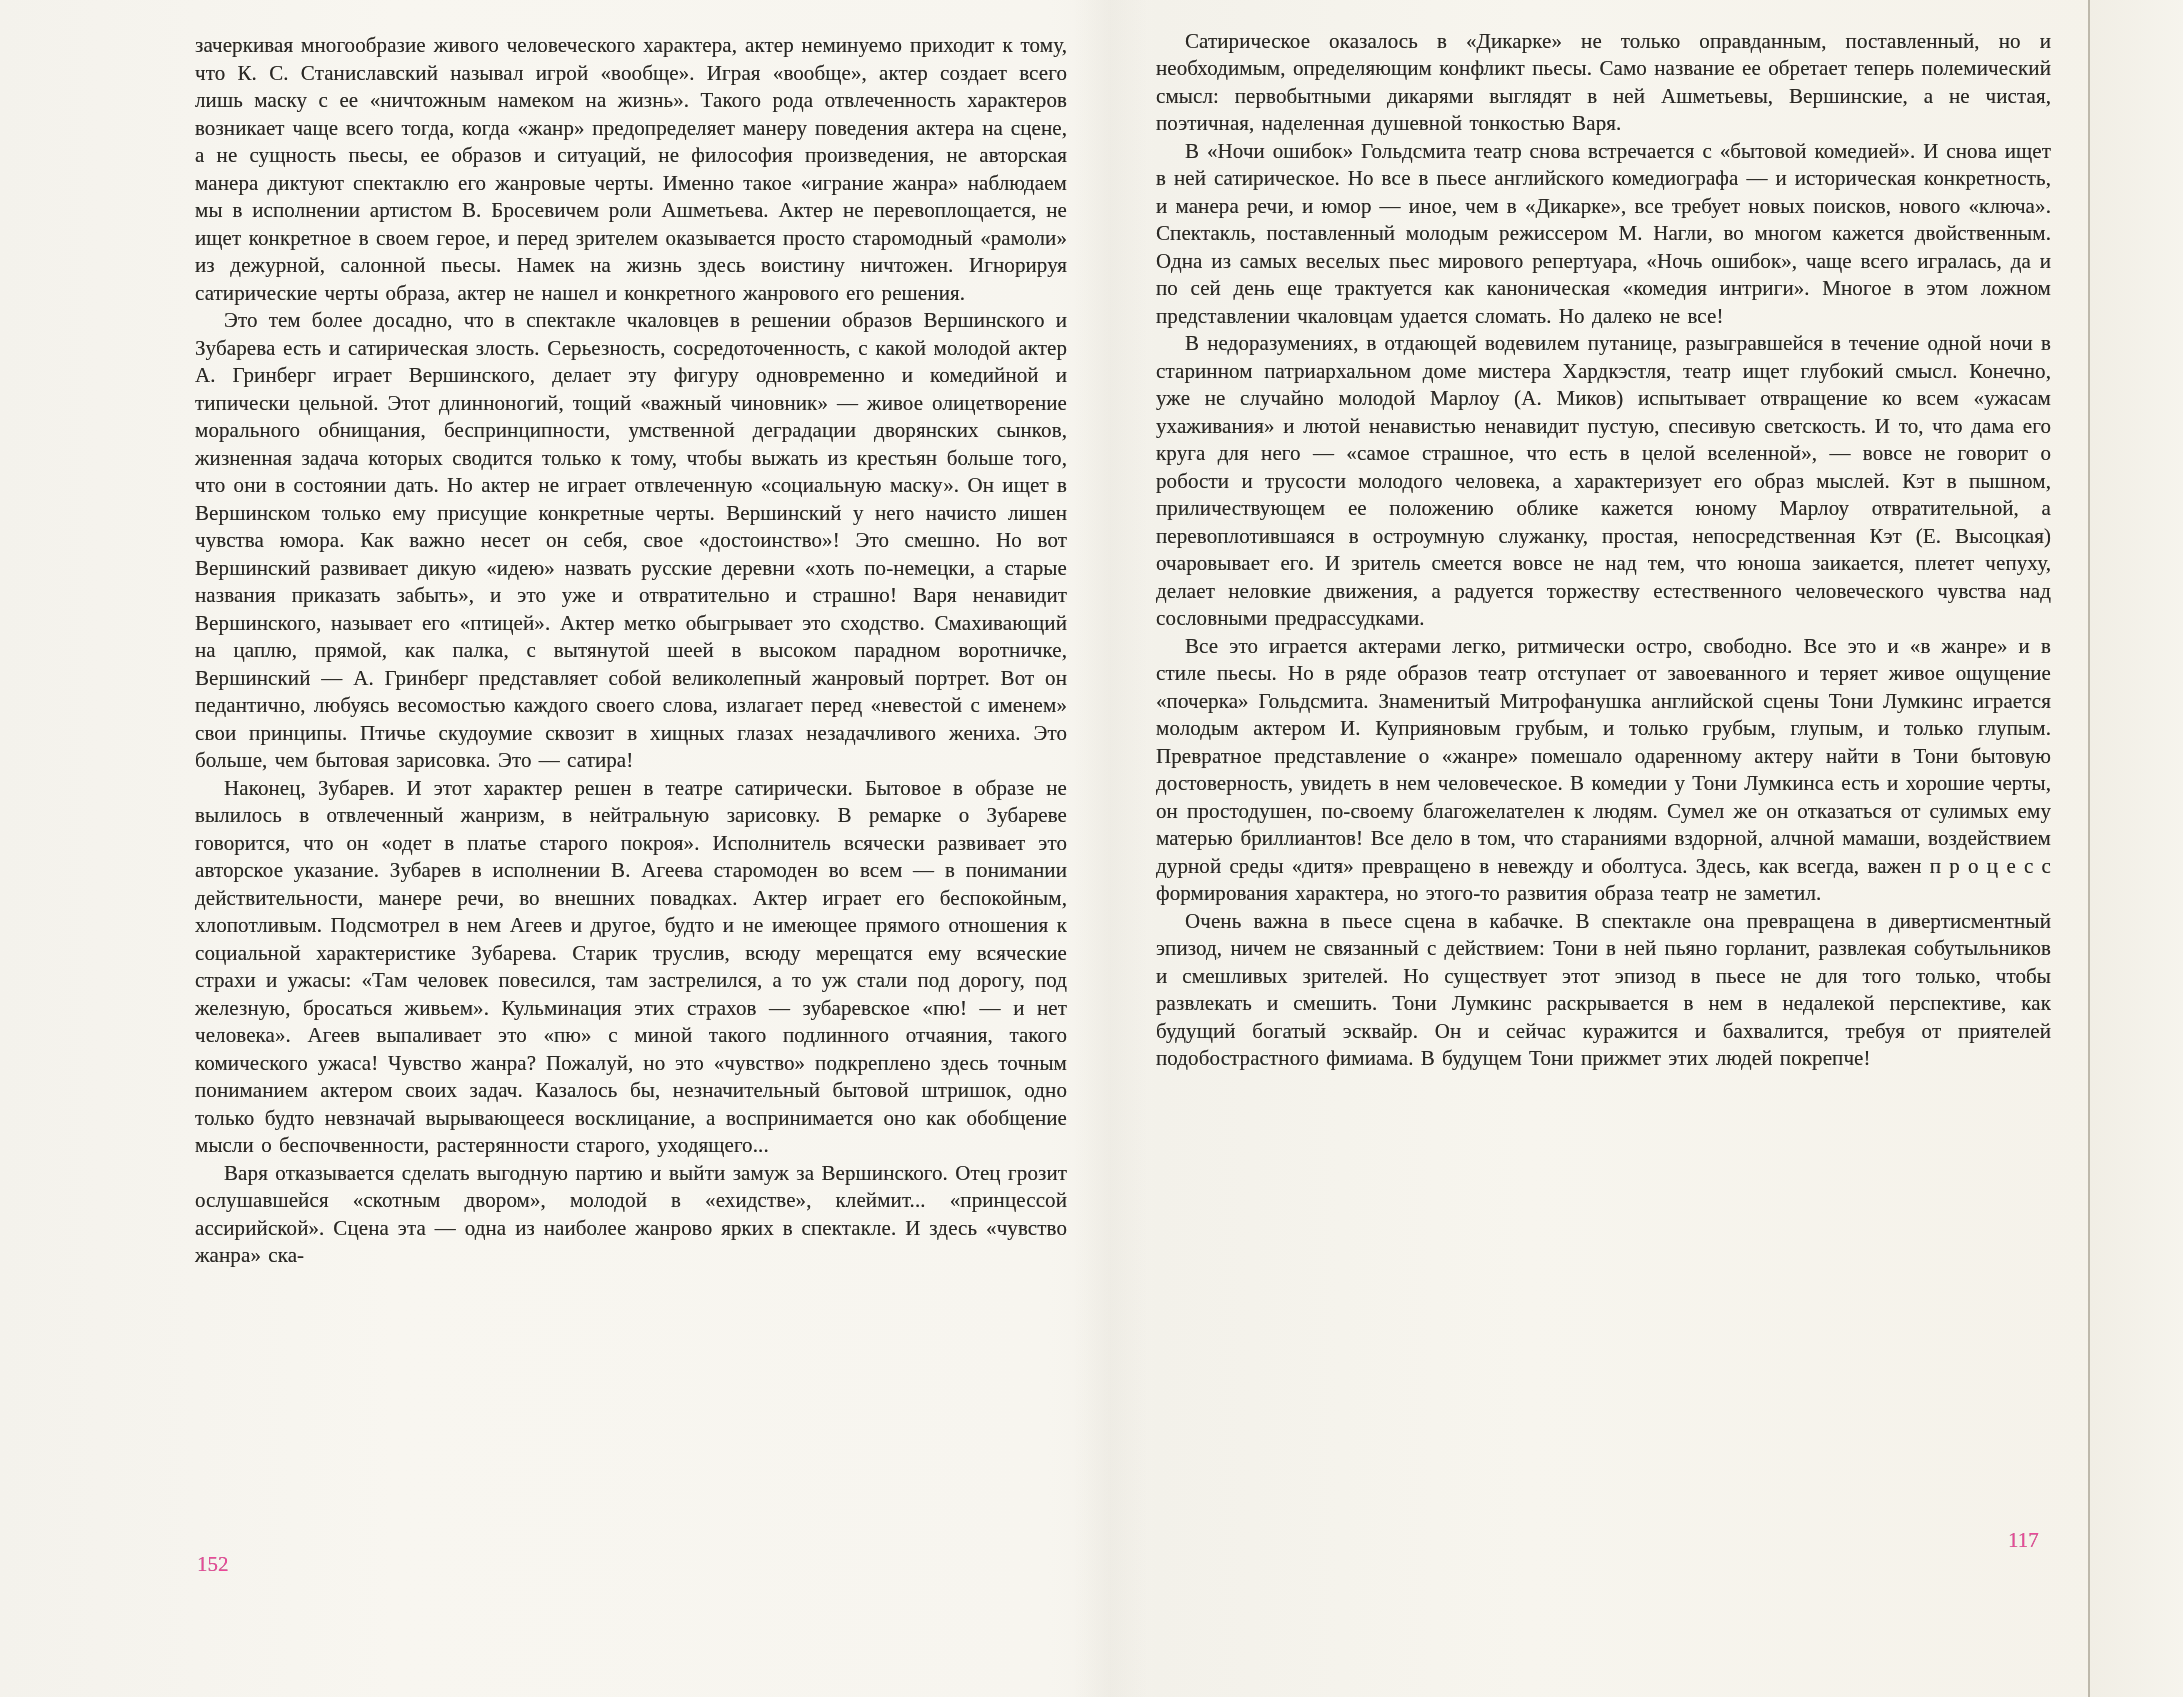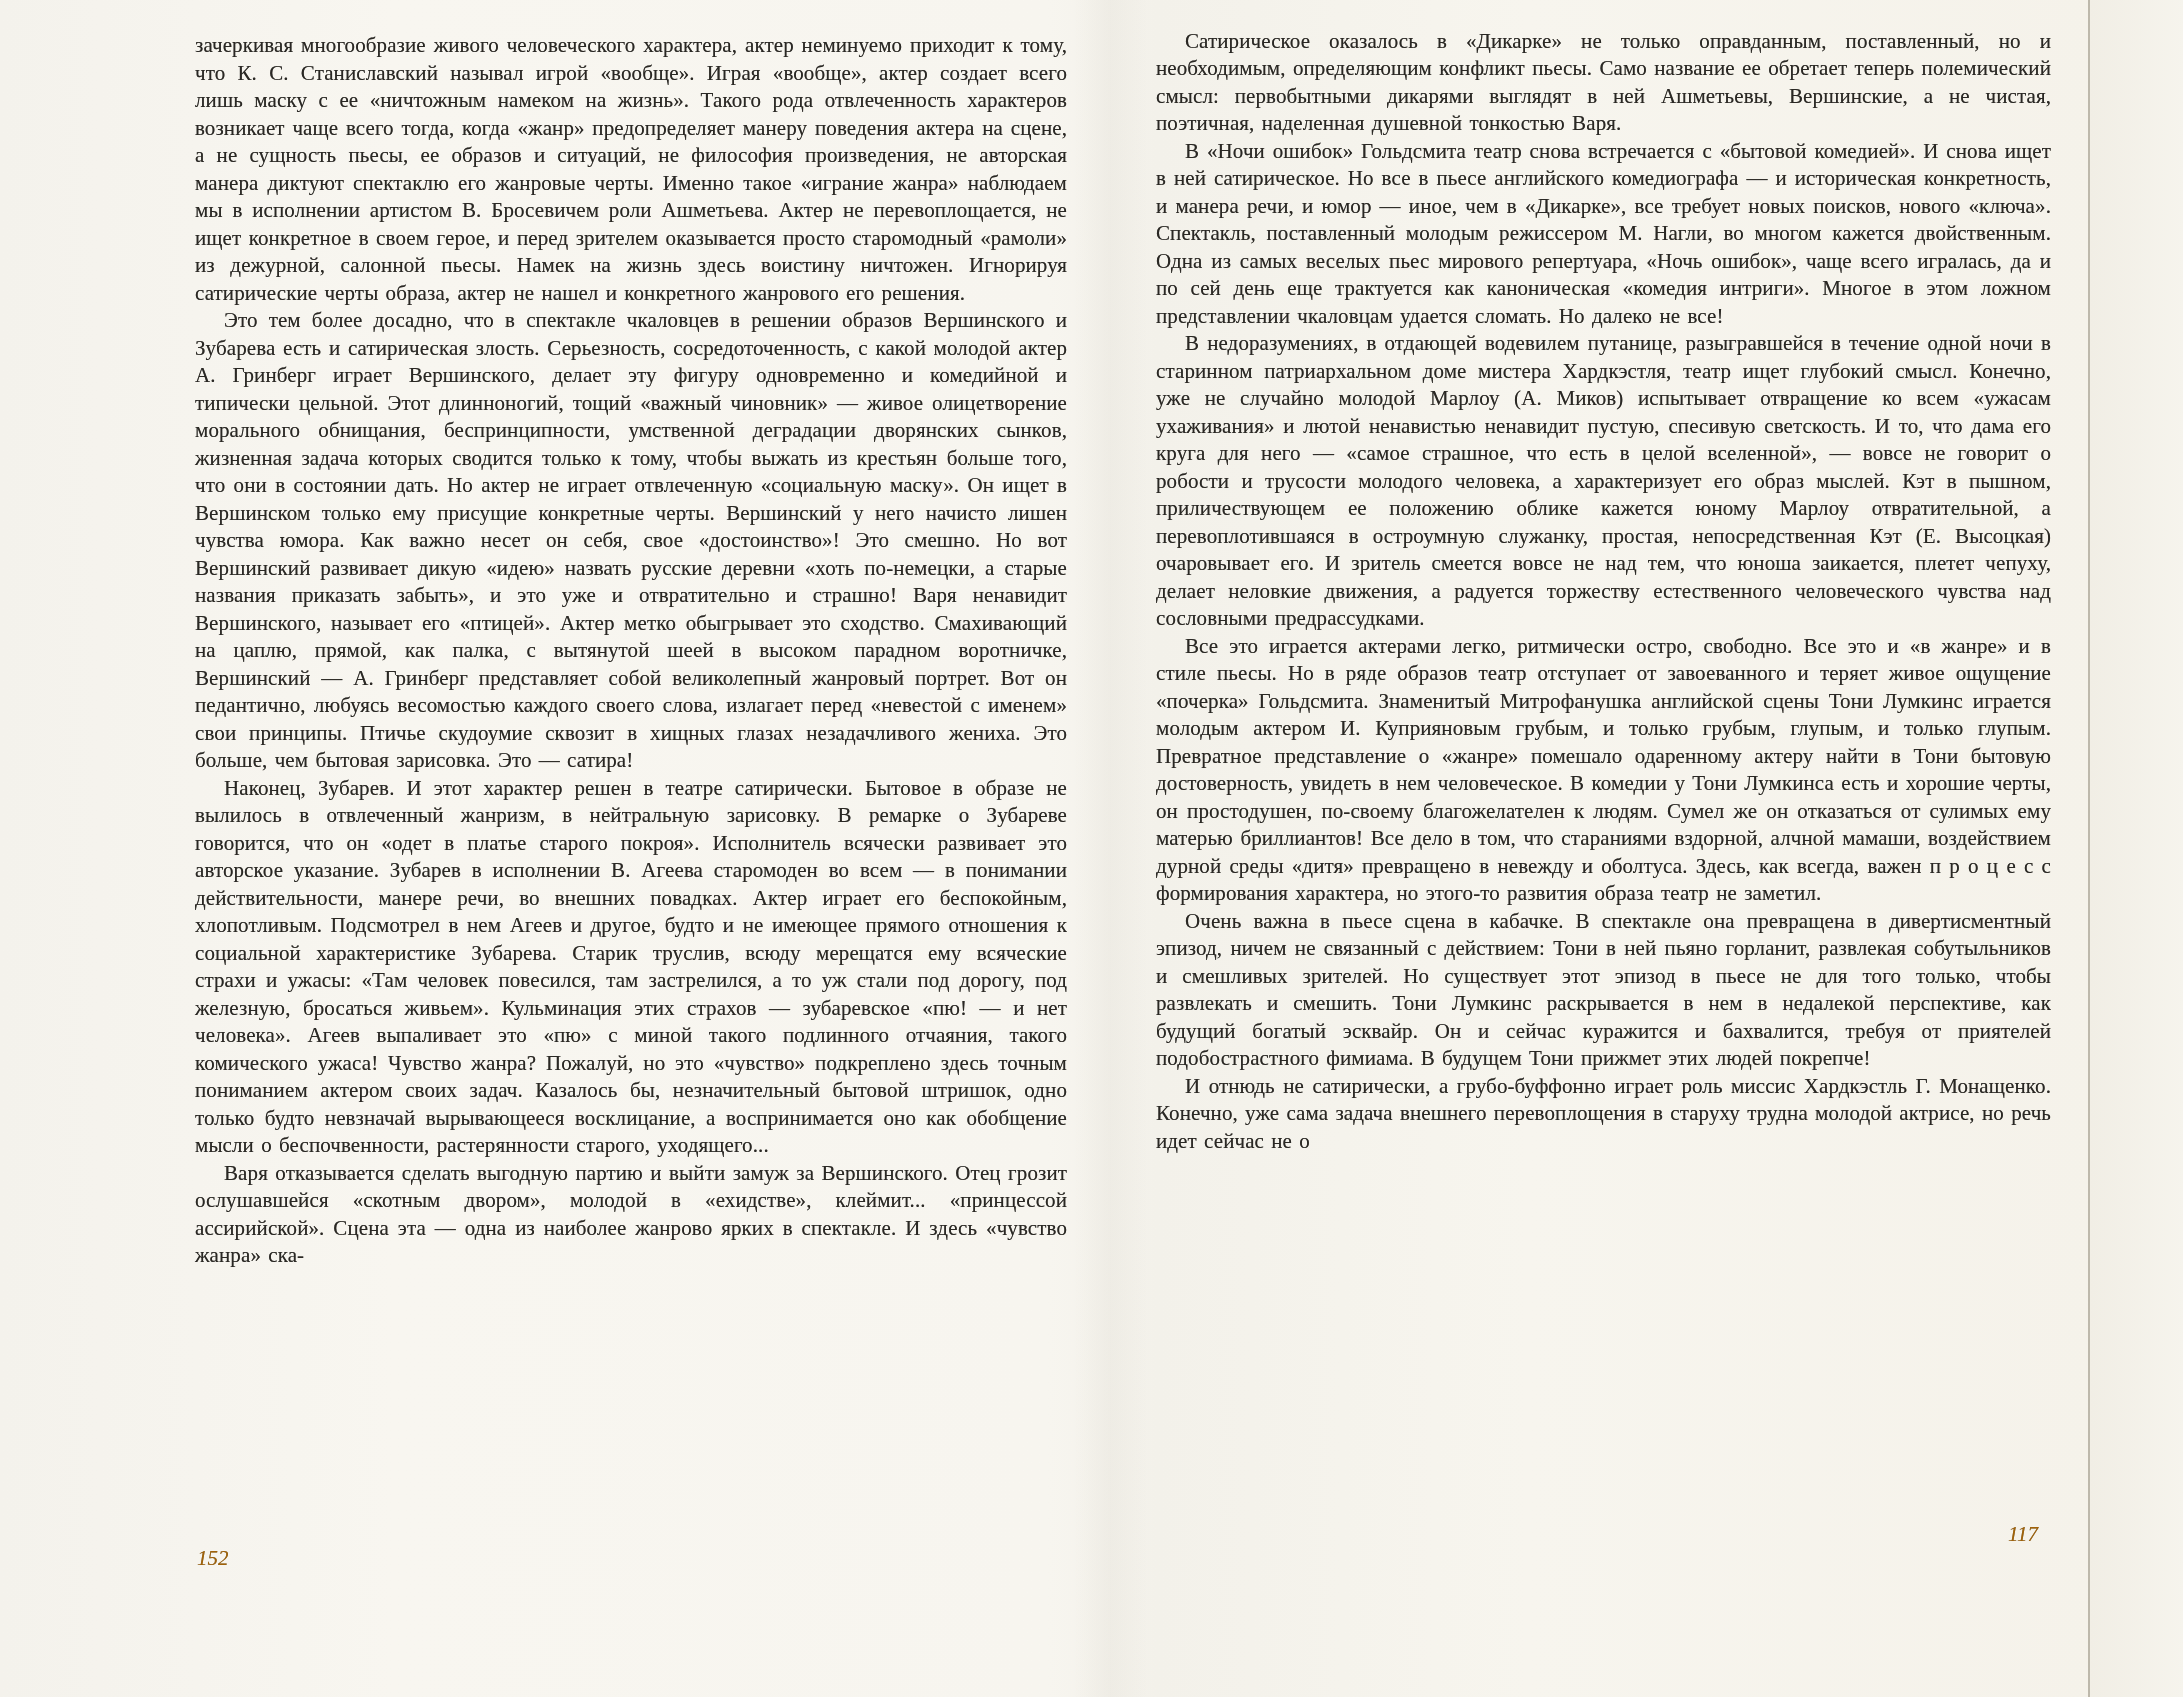--- a/index.html
+++ b/index.html
@@ -37,23 +37,23 @@
     width: 872px;
   }
   #right-text {
     left: 1156px;
     top: 27.5px;
     width: 895px;
   }
   .page-number {
     position: absolute;
     font-size: 21px;
-    font-style: italic;
-    color: #a16207;
+    color: #ec4899;
     text-shadow: 0 0 0.3px rgba(42,40,36,0.55);
+    margin-top: 6px;
   }
   #page-number-left {
     left: 197px;
     top: 1546px;
   }
   #page-number-right {
     left: 2008px;
     top: 1522px;
   }
   .scan-edge-right {
@@ -93,21 +93,20 @@
     <p class="indent">Наконец, Зубарев. И этот характер решен в театре сатирически. Бытовое в образе не вылилось в отвлеченный жанризм, в нейтральную зарисовку. В ремарке о Зубареве говорится, что он «одет в платье старого покроя». Исполнитель всячески развивает это авторское указание. Зубарев в исполнении В. Агеева старомоден во всем — в понимании действительности, манере речи, во внешних повадках. Актер играет его беспокойным, хлопотливым. Подсмотрел в нем Агеев и другое, будто и не имеющее прямого отношения к социальной характеристике Зубарева. Старик труслив, всюду мерещатся ему всяческие страхи и ужасы: «Там человек повесился, там застрелился, а то уж стали под дорогу, под железную, бросаться живьем». Кульминация этих страхов — зубаревское «пю! — и нет человека». Агеев выпаливает это «пю» с миной такого подлинного отчаяния, такого комического ужаса! Чувство жанра? Пожалуй, но это «чувство» подкреплено здесь точным пониманием актером своих задач. Казалось бы, незначительный бытовой штришок, одно только будто невзначай вырывающееся восклицание, а воспринимается оно как обобщение мысли о беспочвенности, растерянности старого, уходящего...</p>
     <p class="indent">Варя отказывается сделать выгодную партию и выйти замуж за Вершинского. Отец грозит ослушавшейся «скотным двором», молодой в «ехидстве», клеймит... «принцессой ассирийской». Сцена эта — одна из наиболее жанрово ярких в спектакле. И здесь «чувство жанра» ска-</p>
   </div>
 
 <div id="right-text" class="page-text">
     <p class="indent">Сатирическое оказалось в «Дикарке» не только оправданным, поставленный, но и необходимым, определяющим конфликт пьесы. Само название ее обретает теперь полемический смысл: первобытными дикарями выглядят в ней Ашметьевы, Вершинские, а не чистая, поэтичная, наделенная душевной тонкостью Варя.</p>
     <p class="indent">В «Ночи ошибок» Гольдсмита театр снова встречается с «бытовой комедией». И снова ищет в ней сатирическое. Но все в пьесе английского комедиографа — и историческая конкретность, и манера речи, и юмор — иное, чем в «Дикарке», все требует новых поисков, нового «ключа». Спектакль, поставленный молодым режиссером М. Нагли, во многом кажется двойственным. Одна из самых веселых пьес мирового репертуара, «Ночь ошибок», чаще всего игралась, да и по сей день еще трактуется как каноническая «комедия интриги». Многое в этом ложном представлении чкаловцам удается сломать. Но далеко не все!</p>
     <p class="indent">В недоразумениях, в отдающей водевилем путанице, разыгравшейся в течение одной ночи в старинном патриархальном доме мистера Хардкэстля, театр ищет глубокий смысл. Конечно, уже не случайно молодой Марлоу (А. Миков) испытывает отвращение ко всем «ужасам ухаживания» и лютой ненавистью ненавидит пустую, спесивую светскость. И то, что дама его круга для него — «самое страшное, что есть в целой вселенной», — вовсе не говорит о робости и трусости молодого человека, а характеризует его образ мыслей. Кэт в пышном, приличествующем ее положению облике кажется юному Марлоу отвратительной, а перевоплотившаяся в остроумную служанку, простая, непосредственная Кэт (Е. Высоцкая) очаровывает его. И зритель смеется вовсе не над тем, что юноша заикается, плетет чепуху, делает неловкие движения, а радуется торжеству естественного человеческого чувства над сословными предрассудками.</p>
     <p class="indent">Все это играется актерами легко, ритмически остро, свободно. Все это и «в жанре» и в стиле пьесы. Но в ряде образов театр отступает от завоеванного и теряет живое ощущение «почерка» Гольдсмита. Знаменитый Митрофанушка английской сцены Тони Лумкинс играется молодым актером И. Куприяновым грубым, и только грубым, глупым, и только глупым. Превратное представление о «жанре» помешало одаренному актеру найти в Тони бытовую достоверность, увидеть в нем человеческое. В комедии у Тони Лумкинса есть и хорошие черты, он простодушен, по-своему благожелателен к людям. Сумел же он отказаться от сулимых ему матерью бриллиантов! Все дело в том, что стараниями вздорной, алчной мамаши, воздействием дурной среды «дитя» превращено в невежду и оболтуса. Здесь, как всегда, важен п р о ц е с с формирования характера, но этого-то развития образа театр не заметил.</p>
     <p class="indent">Очень важна в пьесе сцена в кабачке. В спектакле она превращена в дивертисментный эпизод, ничем не связанный с действием: Тони в ней пьяно горланит, развлекая собутыльников и смешливых зрителей. Но существует этот эпизод в пьесе не для того только, чтобы развлекать и смешить. Тони Лумкинс раскрывается в нем в недалекой перспективе, как будущий богатый эсквайр. Он и сейчас куражится и бахвалится, требуя от приятелей подобострастного фимиама. В будущем Тони прижмет этих людей покрепче!</p>
-    <p class="indent">И отнюдь не сатирически, а грубо-буффонно играет роль миссис Хардкэстль Г. Монащенко. Конечно, уже сама задача внешнего перевоплощения в старуху трудна молодой актрисе, но речь идет сейчас не о</p>
   </div>
 
 <div id="page-number-left" class="page-number">152</div>
 
 <div id="page-number-right" class="page-number">117</div>
 
 <div class="scan-edge-far-right"></div>
 <div class="scan-edge-right"></div>
 
 

